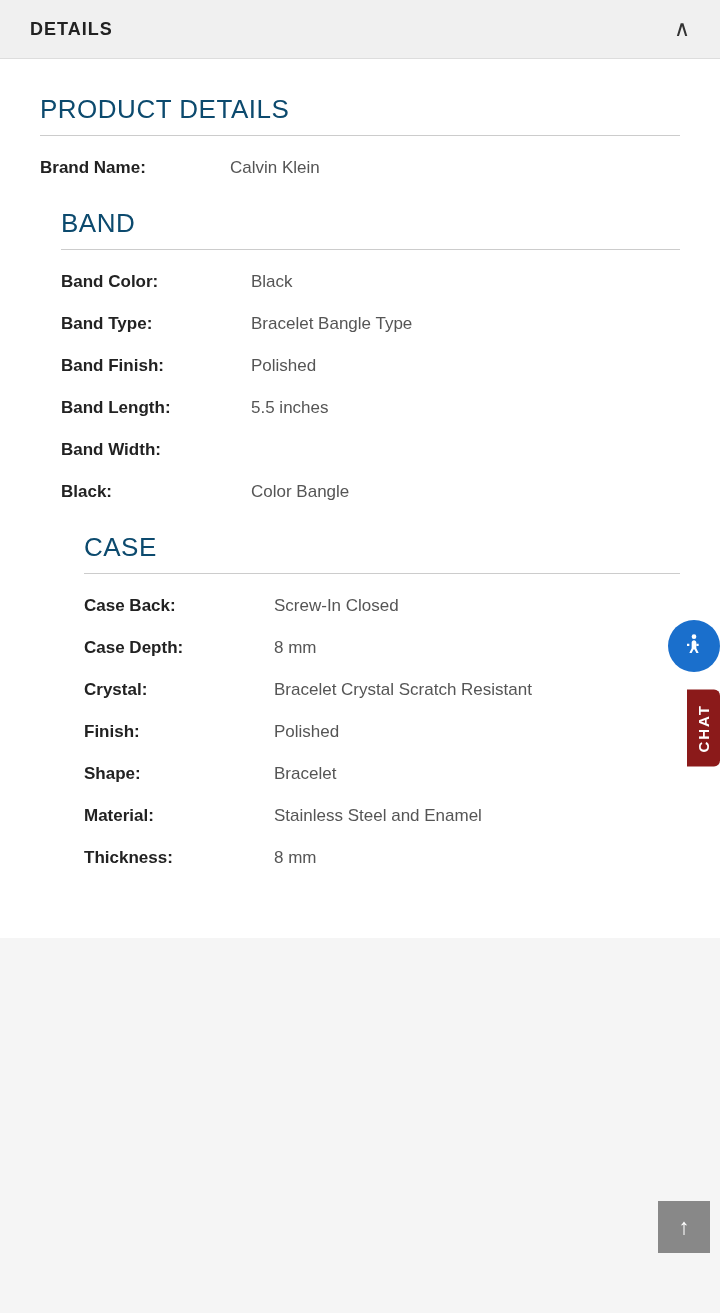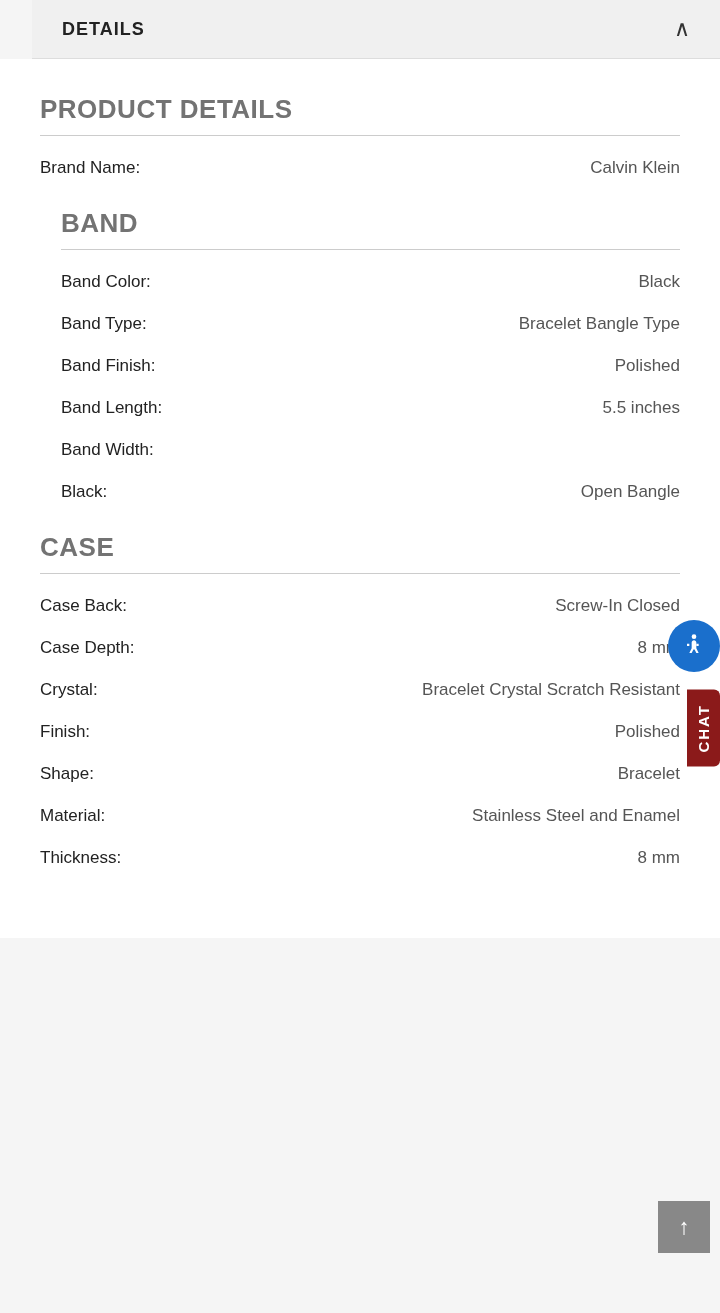--- a/index.html
+++ b/index.html
@@ -17,21 +17,20 @@
       overflow-x: hidden;
     }
 
     .details-header {
       display: flex;
       justify-content: space-between;
       align-items: center;
       padding: 18px 30px;
       background: #f0f0f0;
       border-bottom: 1px solid #ddd;
-      margin-left: 32px;
     }
 
     .details-header-title {
       font-size: 18px;
       font-weight: 700;
       letter-spacing: 1px;
       color: #222;
     }
 
     .chevron-up-icon {
@@ -41,67 +40,67 @@
       line-height: 1;
     }
 
     .main-content {
       background: #fff;
       padding: 35px 40px 40px 40px;
     }
 
     .section-title {
       font-size: 26px;
-      font-weight: 700;
-      color: #737373;
+      font-weight: 400;
+      color: #0c4a6e;
       margin-bottom: 10px;
       letter-spacing: 0.5px;
     }
 
     .section-divider {
       border: none;
       border-top: 1px solid #ccc;
       margin-bottom: 22px;
     }
 
     .detail-row {
       display: flex;
       align-items: flex-start;
       margin-bottom: 22px;
       font-size: 17px;
       color: #333;
     }
 
     .detail-label {
-      font-weight: 400;
+      font-weight: 700;
       min-width: 190px;
       color: #222;
     }
 
     .detail-value {
       color: #555;
       flex: 1;
-      text-align: right;
     }
 
     .section-block {
       margin-bottom: 8px;
     }
 
     .product-details-section {
       margin-bottom: 30px;
     }
 
     .band-section {
       margin-bottom: 30px;
       margin-left: 21px;
     }
 
     .case-section {
       margin-bottom: 30px;
+      margin-left: 44px;
     }
 
     
     .accessibility-btn {
       position: fixed;
       right: 0;
       top: 620px;
       width: 52px;
       height: 52px;
       background: #1a6fcc;
@@ -203,21 +202,21 @@
     </div>
     <div class="detail-row">
       <span class="detail-label">Band Length:</span>
       <span class="detail-value">5.5 inches</span>
     </div>
     <div class="detail-row">
       <span class="detail-label">Band Width:</span>
     </div>
     <div class="detail-row">
       <span class="detail-label">Black:</span>
-      <span class="detail-value">Open Bangle</span>
+      <span class="detail-value">Color Bangle</span>
     </div>
   </div>
 
   <div class="section-block case-section">
     <div class="section-title">CASE</div>
     <hr class="section-divider">
 
     <div class="detail-row">
       <span class="detail-label">Case Back:</span>
       <span class="detail-value">Screw-In Closed</span>

